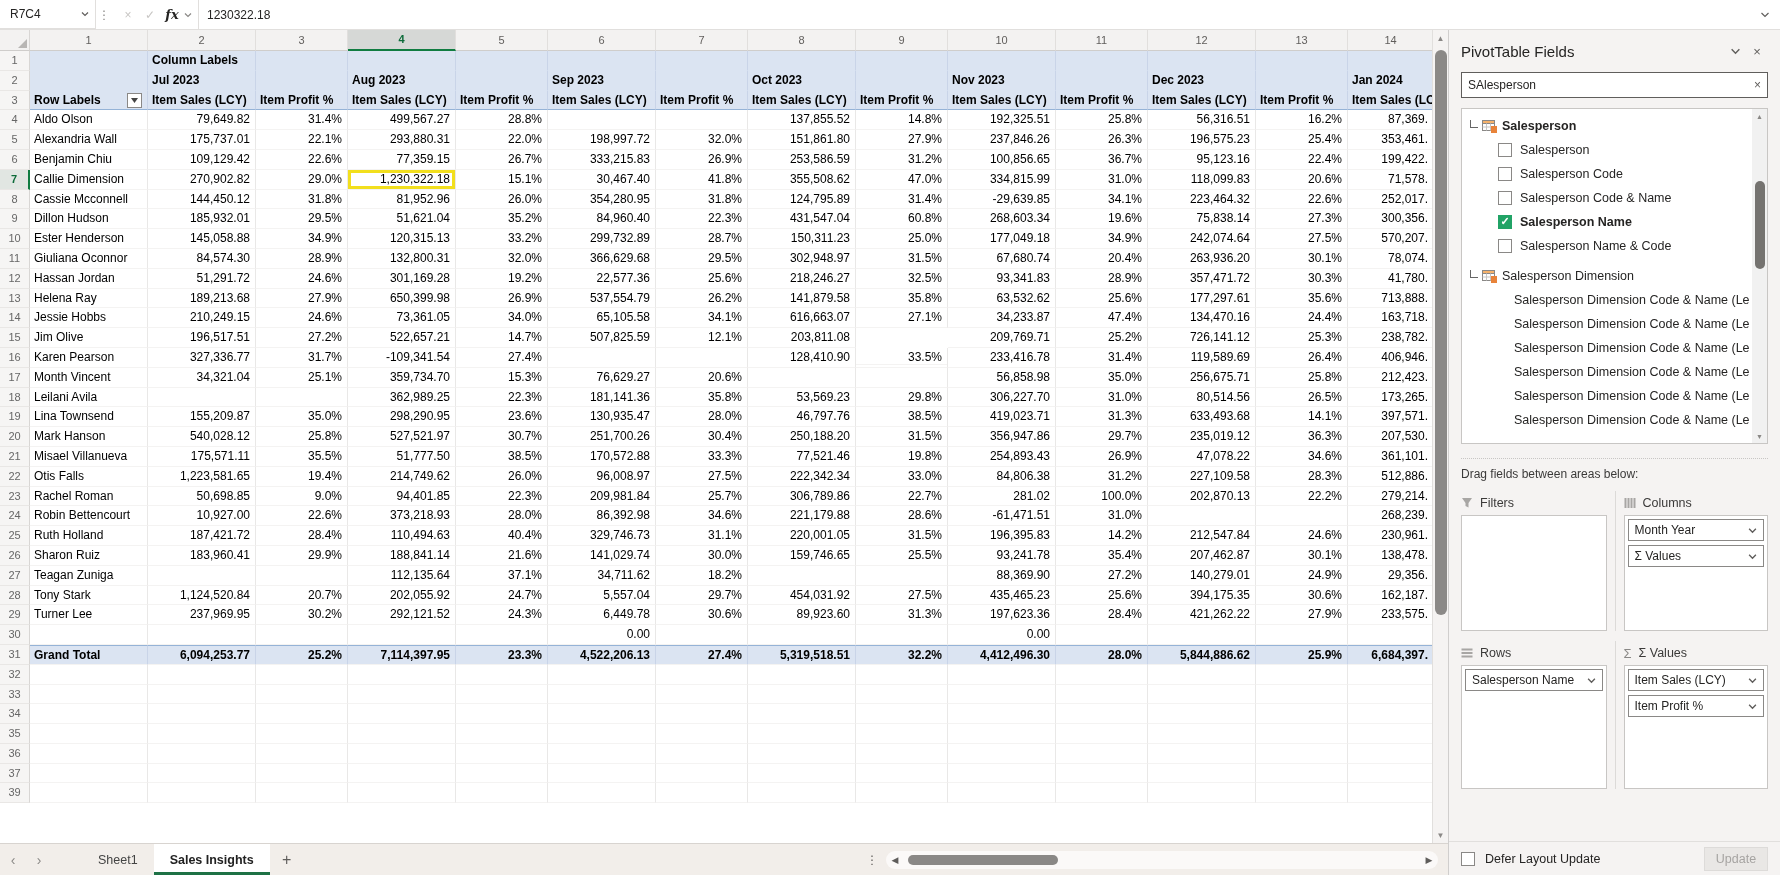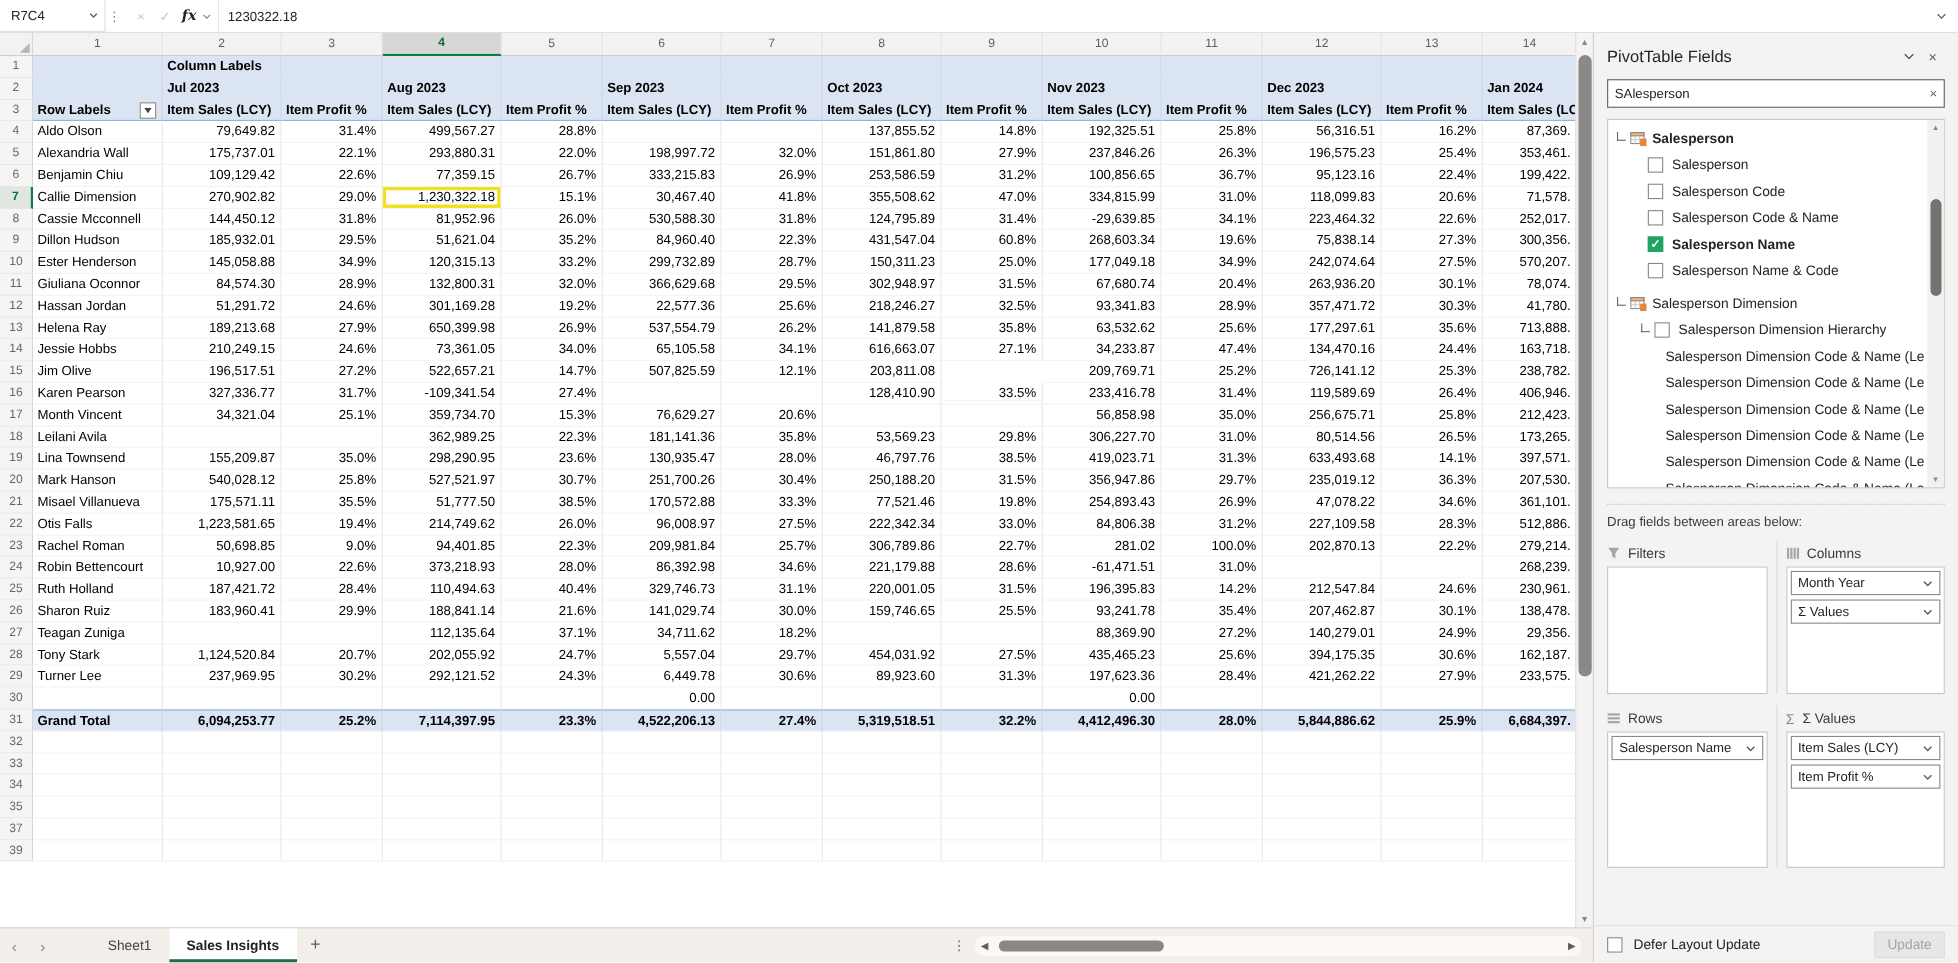--- a/index.html
+++ b/index.html
@@ -286,21 +286,21 @@
                 <div class="c num" style="width: 92px;">20.6%</div>
                 <div class="c num" style="width: 86px;">71,578.</div>
               </div>
               <div class="r">
                 <div class="gut">8</div>
                 <div class="c " style="width: 118px;">Cassie Mcconnell</div>
                 <div class="c num" style="width: 108px;">144,450.12</div>
                 <div class="c num" style="width: 92px;">31.8%</div>
                 <div class="c num" style="width: 108px;">81,952.96</div>
                 <div class="c num" style="width: 92px;">26.0%</div>
-                <div class="c num" style="width: 108px;">530,588.30</div>
+                <div class="c num" style="width: 108px;">354,280.95</div>
                 <div class="c num" style="width: 92px;">31.8%</div>
                 <div class="c num" style="width: 108px;">124,795.89</div>
                 <div class="c num" style="width: 92px;">31.4%</div>
                 <div class="c num" style="width: 108px;">-29,639.85</div>
                 <div class="c num" style="width: 92px;">34.1%</div>
                 <div class="c num" style="width: 108px;">223,464.32</div>
                 <div class="c num" style="width: 92px;">22.6%</div>
                 <div class="c num" style="width: 86px;">252,017.</div>
               </div>
               <div class="r">
@@ -740,20 +740,37 @@
                 <div class="c " style="width: 108px;"></div>
                 <div class="c " style="width: 92px;"></div>
                 <div class="c " style="width: 108px;"></div>
                 <div class="c " style="width: 92px;"></div>
                 <div class="c " style="width: 108px;"></div>
                 <div class="c " style="width: 92px;"></div>
                 <div class="c " style="width: 86px;"></div>
               </div>
               <div class="r">
                 <div class="gut">35</div>
+                <div class="c " style="width: 118px;"></div>
+                <div class="c " style="width: 108px;"></div>
+                <div class="c " style="width: 92px;"></div>
+                <div class="c " style="width: 108px;"></div>
+                <div class="c " style="width: 92px;"></div>
+                <div class="c " style="width: 108px;"></div>
+                <div class="c " style="width: 92px;"></div>
+                <div class="c " style="width: 108px;"></div>
+                <div class="c " style="width: 92px;"></div>
+                <div class="c " style="width: 108px;"></div>
+                <div class="c " style="width: 92px;"></div>
+                <div class="c " style="width: 108px;"></div>
+                <div class="c " style="width: 92px;"></div>
+                <div class="c " style="width: 86px;"></div>
+              </div>
+              <div class="r">
+                <div class="gut">36</div>
                 <div class="c " style="width: 118px;"></div>
                 <div class="c " style="width: 108px;"></div>
                 <div class="c " style="width: 92px;"></div>
                 <div class="c " style="width: 108px;"></div>
                 <div class="c " style="width: 92px;"></div>
                 <div class="c " style="width: 108px;"></div>
                 <div class="c " style="width: 92px;"></div>
                 <div class="c " style="width: 108px;"></div>
                 <div class="c " style="width: 92px;"></div>
                 <div class="c " style="width: 108px;"></div>
@@ -883,25 +900,20 @@
             <span class="tblico"><svg width="15" height="13" viewBox="0 0 15 13">
                 <rect x="0.5" y="0.5" width="12" height="10" fill="#fff" stroke="#8a8886"></rect>
                 <rect x="0.5" y="0.5" width="12" height="3" fill="#f6b26b" stroke="#8a8886"></rect>
                 <line x1="4.5" y1="3.5" x2="4.5" y2="10.5" stroke="#c8c6c4"></line>
                 <line x1="8.5" y1="3.5" x2="8.5" y2="10.5" stroke="#c8c6c4"></line>
                 <line x1="0.5" y1="7" x2="12.5" y2="7" stroke="#c8c6c4"></line>
                 <rect x="9" y="6" width="6" height="7" fill="#e8833a"></rect>
               </svg></span>
             <span>Salesperson Dimension</span>
           </div>
-          <div class="frow ind2">
-            <div class="elbow"></div>
-            <div class="cb"></div>
-            <span>Salesperson Dimension Hierarchy</span>
-          </div>
           <div class="frow ind3">Salesperson Dimension Code &amp; Name (Level 1)</div>
           <div class="frow ind3">Salesperson Dimension Code &amp; Name (Level 2)</div>
           <div class="frow ind3">Salesperson Dimension Code &amp; Name (Level 3)</div>
           <div class="frow ind3">Salesperson Dimension Code &amp; Name (Level 4)</div>
           <div class="frow ind3">Salesperson Dimension Code &amp; Name (Level 5)</div>
           <div class="frow ind3">Salesperson Dimension Code &amp; Name (Level 6)</div>
         </div>
       <div class="dragsep"></div>
       <div class="draglbl">Drag fields between areas below:</div>
       <div class="quads">

